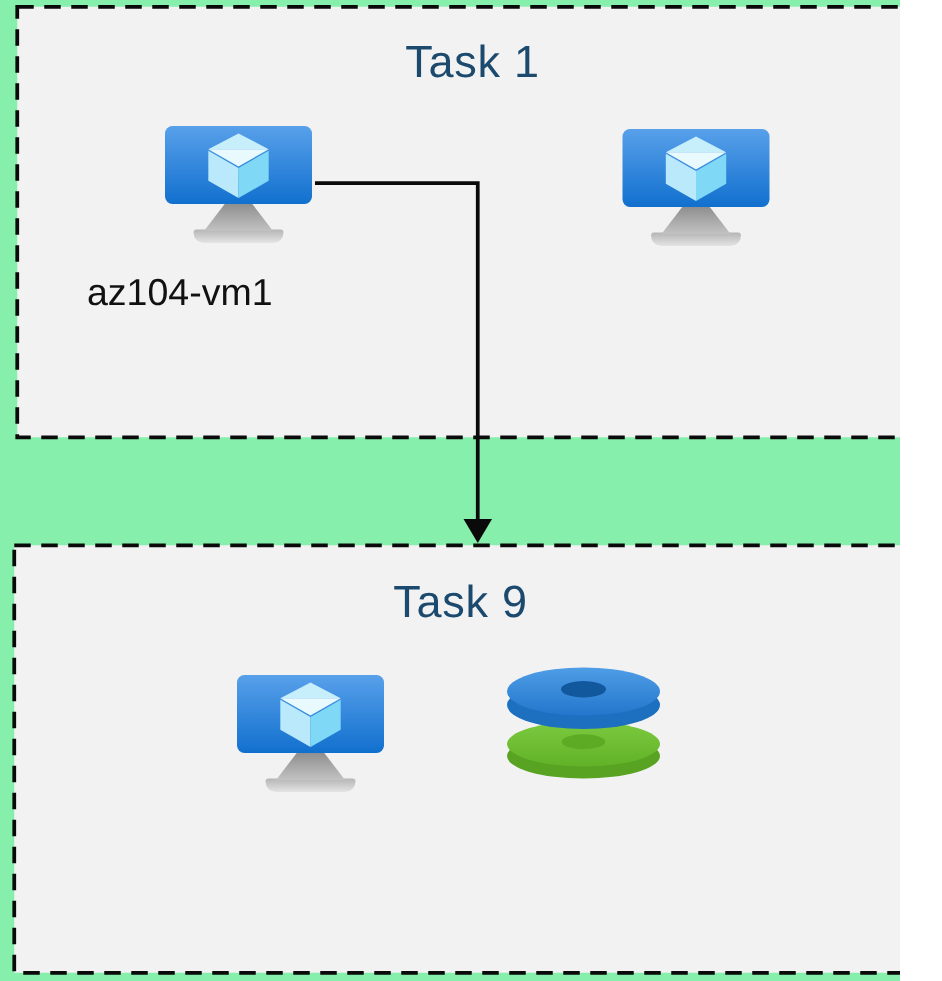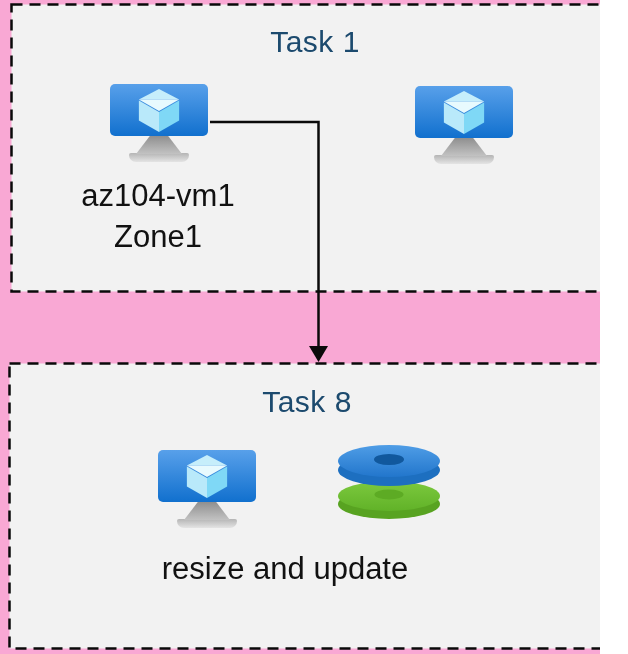--- a/index.html
+++ b/index.html
@@ -1,30 +1,30 @@
 <!DOCTYPE html>
 <html><head>
 <meta charset="utf-8">
 <style>
   html,body{margin:0;padding:0;background:#ffffff;}
   .canvas{
-    position:relative;width:600px;height:654px;background:#f9a8d4;overflow:hidden;
+    position:relative;width:600px;height:654px;background:#86efac;overflow:hidden;
     font-family:"Liberation Sans","DejaVu Sans",sans-serif;
   }
   .layer{position:absolute;left:0;top:0;}
   .task-box{fill:#f2f2f2;stroke:#0a0a0a;stroke-width:2.5;stroke-dasharray:11 7;}
   .connector{fill:none;stroke:#0a0a0a;stroke-width:2.5;}
   .arrowhead{fill:#0a0a0a;stroke:none;}
   .task-title{
     position:absolute;width:200px;text-align:center;
     font-size:30px;font-weight:400;color:#1c4a6e;letter-spacing:0.5px;
   }
   .vm-label{
-    position:absolute;width:200px;text-align:center;
-    font-size:31px;line-height:41px;color:#111111;
+    position:absolute;width:200px;
+    font-size:25px;line-height:41px;color:#111111;
   }
   .caption{
     position:absolute;width:300px;text-align:center;
     font-size:31px;color:#111111;
   }
   .vm-icon{position:absolute;width:98px;}
   .vm-screen{
     width:98px;height:52px;border-radius:5px;
     background:linear-gradient(180deg,#58a0ea 0%,#1170ce 100%);
     display:flex;align-items:center;justify-content:center;
@@ -76,27 +76,26 @@
         <polygon points="3,13 24,25 24,46 3,34" fill="#b9e9fa"></polygon>
         <polygon points="24,25 45,13 45,34 24,46" fill="#7fd8f6"></polygon>
       </svg>
     </div>
     <div class="vm-stand"></div>
     <div class="vm-base"></div>
   </div>
 
   <div class="vm-label" style="left:58px;top:175px;">
     <div>az104-vm1</div>
-    <div>Zone1</div>
   </div>
 
   <div class="vm-label" style="left:362px;top:175px;">
   </div>
 
-  <div class="task-title" style="left:207px;top:385px;">Task 8</div>
+  <div class="task-title" style="left:207px;top:385px;">Task 9</div>
 
   <div class="vm-icon" style="left:158px;top:450px;">
     <div class="vm-screen">
       <svg width="46" height="46" viewBox="0 0 48 46">
         <polygon points="24,1 45,12 3,12" fill="#c6eefb"></polygon>
         <polygon points="3,12 45,12 24,24" fill="#e8fafe"></polygon>
         <polygon points="3,13 24,25 24,46 3,34" fill="#b9e9fa"></polygon>
         <polygon points="24,25 45,13 45,34 24,46" fill="#7fd8f6"></polygon>
       </svg>
     </div>
@@ -116,15 +115,14 @@
       </linearGradient>
     </defs>
     <ellipse cx="59" cy="66" rx="51" ry="15" fill="#58a321"></ellipse>
     <ellipse cx="59" cy="58" rx="51" ry="15" fill="url(#gTop)"></ellipse>
     <ellipse cx="59" cy="56.5" rx="14.5" ry="5" fill="#5dab24"></ellipse>
     <ellipse cx="59" cy="32" rx="51" ry="16" fill="#1d6fc0"></ellipse>
     <ellipse cx="59" cy="23" rx="51" ry="16" fill="url(#bTop)"></ellipse>
     <ellipse cx="59" cy="21.5" rx="15" ry="5.5" fill="#11589d"></ellipse>
   </svg>
 
-  <div class="caption" style="left:135px;top:551px;">resize and update</div>
 
 </div>
 
 </body></html>

